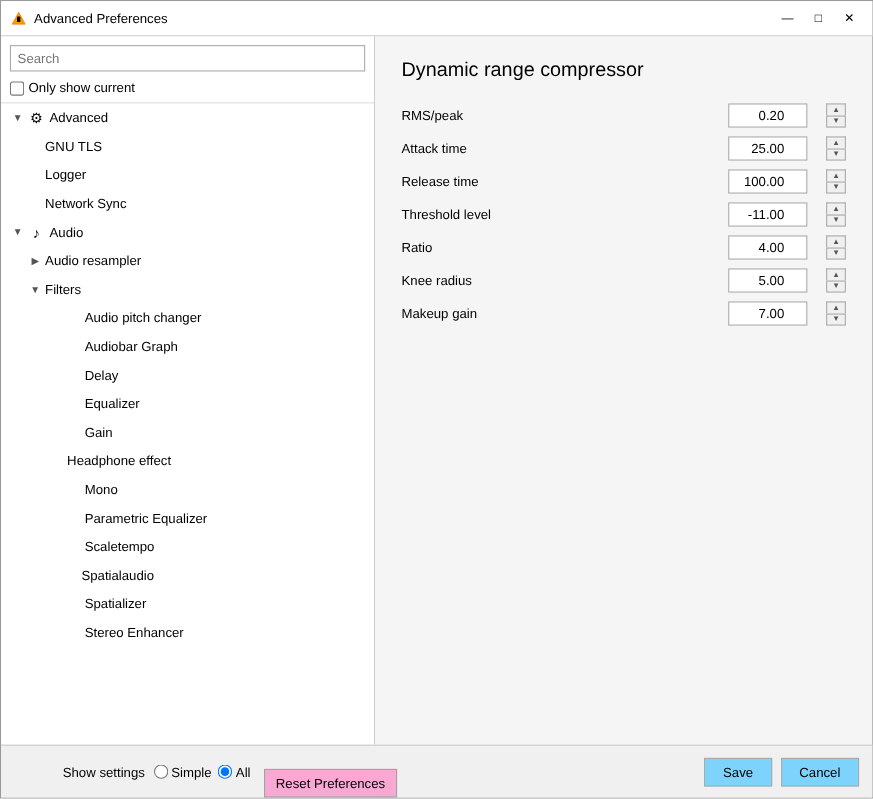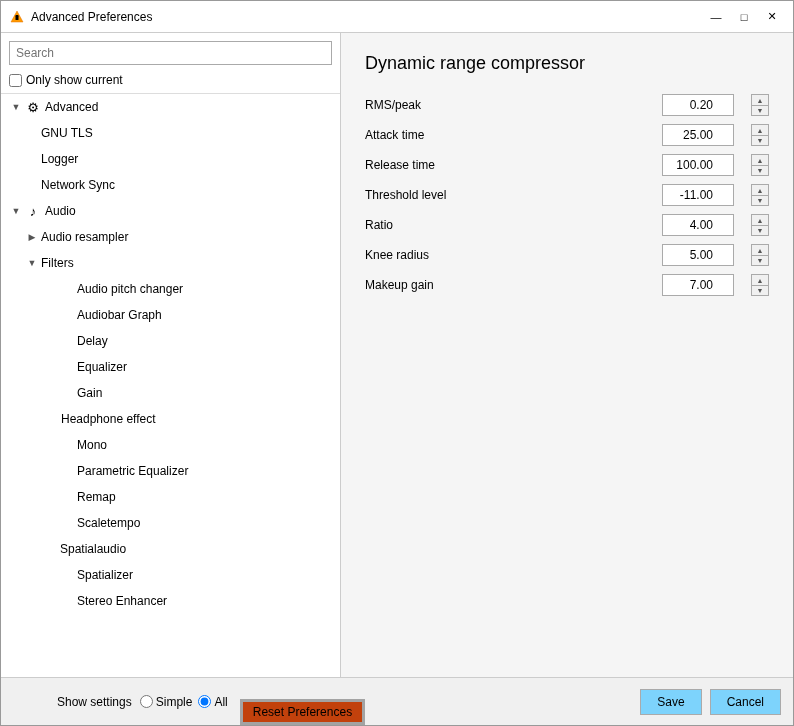--- a/index.html
+++ b/index.html
@@ -228,22 +228,22 @@
     .radio-label {
       display: flex;
       align-items: center;
       gap: 3px;
       font-size: 12px;
       cursor: pointer;
     }
     .reset-btn {
       height: 26px;
       padding: 0 10px;
-      border: 3px solid #a3a3a3;
-      background: #c2410c;
+      border: 1px solid #a3a3a3;
+      background: #f9a8d4;
       cursor: pointer;
       font-size: 12px;
       color: #000;
       margin-top: 20px;
     }
     .spacer { flex: 1; }
     .action-btn {
       height: 26px;
       padding: 0 16px;
       border: 1px solid #aaa;
@@ -348,27 +348,23 @@
           <div class="tree-item" style="padding-left: 60px;">
             <span class="expand-icon"></span>
             <span class="tree-label">Mono</span>
           </div>
           <div class="tree-item" style="padding-left: 60px;">
             <span class="expand-icon"></span>
             <span class="tree-label">Parametric Equalizer</span>
           </div>
           <div class="tree-item" style="padding-left: 60px;">
             <span class="expand-icon"></span>
-            <span class="tree-label">Remap</span>
-          </div>
-          <div class="tree-item" style="padding-left: 60px;">
-            <span class="expand-icon"></span>
             <span class="tree-label">Scaletempo</span>
           </div>
-          <div class="tree-item" style="padding-left: 43px;">
+          <div class="tree-item" style="padding-left: 43px; margin-left: 14px;">
             <span class="expand-icon"></span>
             <span class="tree-label">Spatialaudio</span>
           </div>
           <div class="tree-item" style="padding-left: 60px;">
             <span class="expand-icon"></span>
             <span class="tree-label">Spatializer</span>
           </div>
           <div class="tree-item" style="padding-left: 60px;">
             <span class="expand-icon"></span>
             <span class="tree-label">Stereo Enhancer</span>

